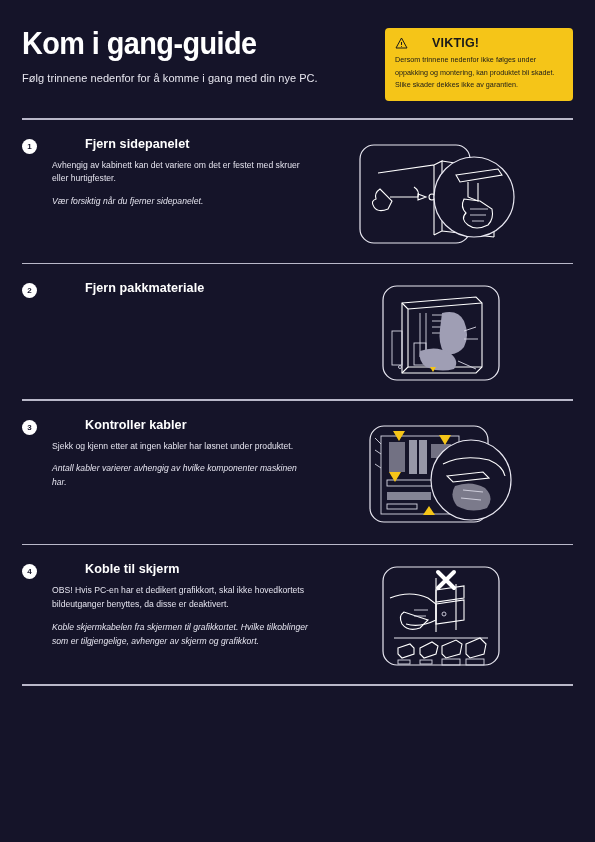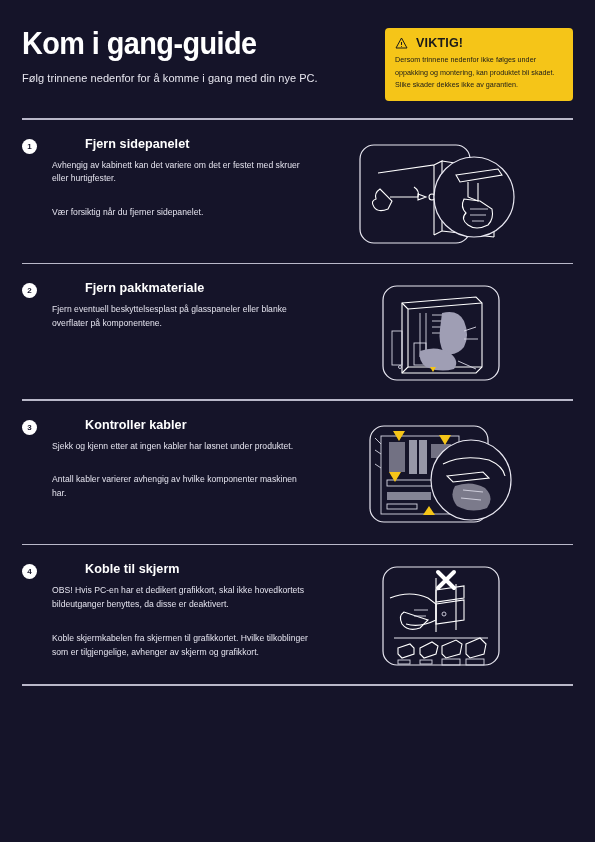--- a/index.html
+++ b/index.html
@@ -48,21 +48,21 @@
     right: 22px;
     width: 188px;
     background: #f5c518;
     border-radius: 4px;
     padding: 8px 10px 9px 10px;
   }
 
   .warning-head {
     display: flex;
     align-items: center;
-    gap: 8px;
+    gap: 24px;
     margin-bottom: 4px;
   }
 
   .warning-head svg { display: block; }
 
   .warning-title {
     font-size: 12.5px;
     font-weight: bold;
     color: #1a1a1a;
     letter-spacing: 0.2px;
@@ -124,21 +124,21 @@
     margin-left: 33px;
   }
 
   .step-para {
     font-size: 8.6px;
     line-height: 1.62;
     color: #e4e3ee;
     letter-spacing: 0.02px;
   }
 
-  .step-para + .step-para { margin-top: 20px; }
+  .step-para + .step-para { margin-top: 9px; font-style: italic; }
 
   .inline-link {
     color: #e4e3ee;
     text-decoration: underline;
   }
 
   
   .illus {
     flex: 1 1 auto;
     display: flex;
@@ -213,21 +213,20 @@
     </div>
   </div>
 
   <div class="divider"></div>
 
   <div class="step">
     <div class="step-body">
       <div class="step-badge">2</div>
       <div class="step-text">
         <div class="step-title">Fjern pakkmateriale</div>
-        <div class="step-para">Fjern eventuell beskyttelsesplast på glasspaneler eller blanke overflater på komponentene.</div>
       </div>
     </div>
     <div class="illus">
       <svg width="122" height="100" viewBox="0 0 122 100">
         <rect x="3" y="3" width="116" height="94" rx="14" class="frame"></rect>
 
         <path class="ln" d="M22 20 L96 14 L102 20 L102 84 L96 90 L22 90 Z"></path>
         <path class="ln" d="M22 20 L28 26 L28 84 L22 90"></path>
         <path class="ln" d="M28 26 L102 20"></path>
         <path class="ln" d="M28 84 L102 84"></path>

